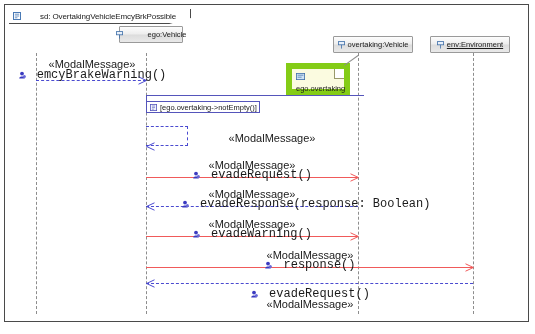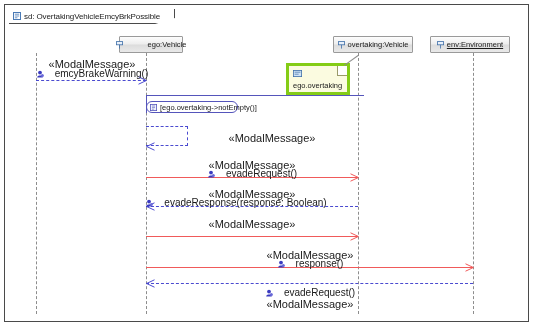--- a/index.html
+++ b/index.html
@@ -29,21 +29,21 @@
     position:absolute;
     left:0;top:0;right:0;bottom:0;
   }
 
   
   .title-tab{
     position:absolute;
     left:4px; top:4px;
     height:15px;
     padding:0 14px 0 4px;
-    display:flex;align-items:center;gap:3px;
+    display:flex;align-items:center;gap:19px;
     background:#ffffff;
     border:1px solid #4a4a4a;
     border-top:none;border-left:none;
     box-sizing:border-box;
     font-size:8px;
     color:#1a1a1a;
     white-space:nowrap;
     clip-path:polygon(0 0,100% 0,100% 60%,88% 100%,0 100%);
   }
   .title-tab .tab-icon{
@@ -73,21 +73,21 @@
   .lifeline-line{
     position:absolute;
     width:0;
     border-left:1px dashed #8d8d8d;
   }
 
   
   .note{
     position:absolute;
     background:#fbfbe0;
-    border:3px solid #84cc16;
+    border:6px solid #84cc16;
     box-sizing:border-box;
     font-size:7.5px;
     color:#1a1a1a;
   }
   .note .fold{
     position:absolute;
     top:0;right:0;
     width:9px;height:9px;
     background:#ffffff;
     border-left:1px solid #9a9a6a;
@@ -143,21 +143,21 @@
   .msg-stereo{
     position:absolute;
     font-size:11px;
     color:#1a1a1a;
     white-space:nowrap;
     text-align:center;
   }
   .msg-row{
     position:absolute;
     display:flex;align-items:center;gap:11px;
-    font-size:10px;color:#1a1a1a;white-space:nowrap;
+    font-size:12px;color:#1a1a1a;white-space:nowrap;font-family:Liberation Mono, monospace;
   }
   .msg-row .m-icon{width:8px;height:8px;flex:0 0 auto;display:block;}
 
   
   .self-loop{
     position:absolute;
     border:1px dashed #4a4ad0;
     border-left:none;
     box-sizing:border-box;
   }
@@ -173,21 +173,21 @@
       <div class="title-tab">
         <svg class="tab-icon" viewBox="0 0 8 8">
           <rect x="0.5" y="0.5" width="7" height="7" fill="#ffffff" stroke="#4a7ab5" stroke-width="1"></rect>
           <path d="M1.8 2.2 L6.2 2.2 M1.8 4 L6.2 4 M1.8 5.8 L4.4 5.8" stroke="#4a7ab5" stroke-width="0.8"></path>
         </svg>
         <span class="title-text">sd: OvertakingVehicleEmcyBrkPossible</span>
       </div>
 
       <div id="layer" style="position:absolute;left:0;top:0;right:0;bottom:0;">
           <div class="lifeline-line" style="left:31px;top:48px;height:261px;"></div>
-          <div class="lifeline-head" style="left:114px;top:31px;width:64px;gap:25px;">
+          <div class="lifeline-head" style="left:114px;top:21px;width:64px;gap:25px;">
             <svg class="ll-icon" viewBox="0 0 7 8">
               <rect x="0.4" y="0.6" width="6.2" height="3.2" fill="#e8f0fa" stroke="#3f6fa8" stroke-width="0.8"></rect>
               <path d="M3.5 3.8 L3.5 7.6" stroke="#3f6fa8" stroke-width="0.8"></path>
             </svg>
             <span>ego:Vehicle</span>
           </div>
           <div class="lifeline-line" style="left:141px;top:48px;height:261px;"></div>
           <div class="lifeline-head" style="left:316px;top:31px;width:80px;margin-left:12px;">
             <svg class="ll-icon" viewBox="0 0 7 8">
               <rect x="0.4" y="0.6" width="6.2" height="3.2" fill="#e8f0fa" stroke="#3f6fa8" stroke-width="0.8"></rect>
@@ -207,21 +207,21 @@
           <div class="note" style="left:281px;top:58px;width:64px;height:32px;">
             <div class="fold"></div>
             <svg class="note-icon" viewBox="0 0 9 7">
               <rect x="0.4" y="0.4" width="8.2" height="6.2" fill="#cfe3f5" stroke="#3f6fa8" stroke-width="0.8"></rect>
               <path d="M1.6 2.2 L7.4 2.2 M1.6 4.2 L5.6 4.2" stroke="#3f6fa8" stroke-width="0.7"></path>
             </svg>
             <span class="note-text">ego.overtaking</span>
           </div>
           <div class="note-connector" style="left:339px;top:60px;width:17.204650534085253px;transform:rotate(-35.53767779197438deg);"></div>
           <div class="guard-top-line" style="left:141px;top:90px;width:218px;"></div>
-          <div class="guard-box" style="left:141px;top:96px;width:92px;border-radius:6px;">
+          <div class="guard-box" style="left:141px;top:96px;width:114px;">
             <svg class="g-icon" viewBox="0 0 7 7">
               <rect x="0.4" y="0.4" width="6.2" height="6.2" fill="#eef2fb" stroke="#5555bb" stroke-width="0.8"></rect>
               <path d="M2 2 L5 2 M2 3.6 L5 3.6 M2 5.2 L3.8 5.2" stroke="#5555bb" stroke-width="0.6"></path>
             </svg>
             <span>[ego.overtaking-&gt;notEmpty()]</span>
           </div>
           <div style="position:absolute;left:141px;top:90px;width:0;height:18px;border-left:1px solid #5555bb;"></div>
           <div class="msg-line dashed-blue" style="left:31px;top:75px;width:110px;"></div>
           <svg class="arrowhead" viewBox="0 0 9 9" style="left:133px;top:70.5px;">
             <path d="M0.5 0.8 L8.4 4.5 L0.5 8.2" fill="none" stroke="#4a4ad0" stroke-width="1"></path>
@@ -251,33 +251,41 @@
               <path d="M1.2 7.4 C1.2 4.9 6.8 4.9 6.8 7.4 Z" fill="#3b3bc0"></path>
               <circle cx="6.4" cy="5.4" r="1.5" fill="#6a6ad8"></circle>
             </svg>
             <span>evadeRequest()</span>
           </div>
           <div class="msg-line dashed-blue" style="left:141px;top:201px;width:212px;"></div>
           <svg class="arrowhead" viewBox="0 0 9 9" style="left:141px;top:196.5px;">
             <path d="M8.5 0.8 L0.6 4.5 L8.5 8.2" fill="none" stroke="#4a4ad0" stroke-width="1"></path>
           </svg>
           <div class="msg-stereo" style="left:177px;top:183px;width:140px;">«ModalMessage»</div>
-          <div class="msg-row" style="left:161px;top:192px;width:140px;justify-content:center;">
+          <div class="msg-row" style="left:176px;top:192px;width:140px;">
             <svg class="m-icon" viewBox="0 0 8 8">
               <circle cx="4" cy="2.6" r="1.9" fill="#3b3bc0"></circle>
               <path d="M1.2 7.4 C1.2 4.9 6.8 4.9 6.8 7.4 Z" fill="#3b3bc0"></path>
               <circle cx="6.4" cy="5.4" r="1.5" fill="#6a6ad8"></circle>
             </svg>
             <span>evadeResponse(response: Boolean)</span>
           </div>
           <div class="msg-line solid-red" style="left:141px;top:231px;width:212px;"></div>
           <svg class="arrowhead" viewBox="0 0 9 9" style="left:345px;top:226.5px;">
             <path d="M0.5 0.8 L8.4 4.5 L0.5 8.2" fill="none" stroke="#f05a5a" stroke-width="1"></path>
           </svg>
           <div class="msg-stereo" style="left:177px;top:213px;width:140px;">«ModalMessage»</div>
+          <div class="msg-row" style="left:177px;top:222px;width:140px;justify-content:center;">
+            <svg class="m-icon" viewBox="0 0 8 8">
+              <circle cx="4" cy="2.6" r="1.9" fill="#3b3bc0"></circle>
+              <path d="M1.2 7.4 C1.2 4.9 6.8 4.9 6.8 7.4 Z" fill="#3b3bc0"></path>
+              <circle cx="6.4" cy="5.4" r="1.5" fill="#6a6ad8"></circle>
+            </svg>
+            <span>evadeWarning()</span>
+          </div>
           <div class="msg-line solid-red" style="left:141px;top:262px;width:327px;"></div>
           <svg class="arrowhead" viewBox="0 0 9 9" style="left:460px;top:257.5px;">
             <path d="M0.5 0.8 L8.4 4.5 L0.5 8.2" fill="none" stroke="#f05a5a" stroke-width="1"></path>
           </svg>
           <div class="msg-stereo" style="left:235px;top:244px;width:140px;">«ModalMessage»</div>
           <div class="msg-row" style="left:235px;top:253px;width:140px;justify-content:center;">
             <svg class="m-icon" viewBox="0 0 8 8">
               <circle cx="4" cy="2.6" r="1.9" fill="#3b3bc0"></circle>
               <path d="M1.2 7.4 C1.2 4.9 6.8 4.9 6.8 7.4 Z" fill="#3b3bc0"></path>
               <circle cx="6.4" cy="5.4" r="1.5" fill="#6a6ad8"></circle>

